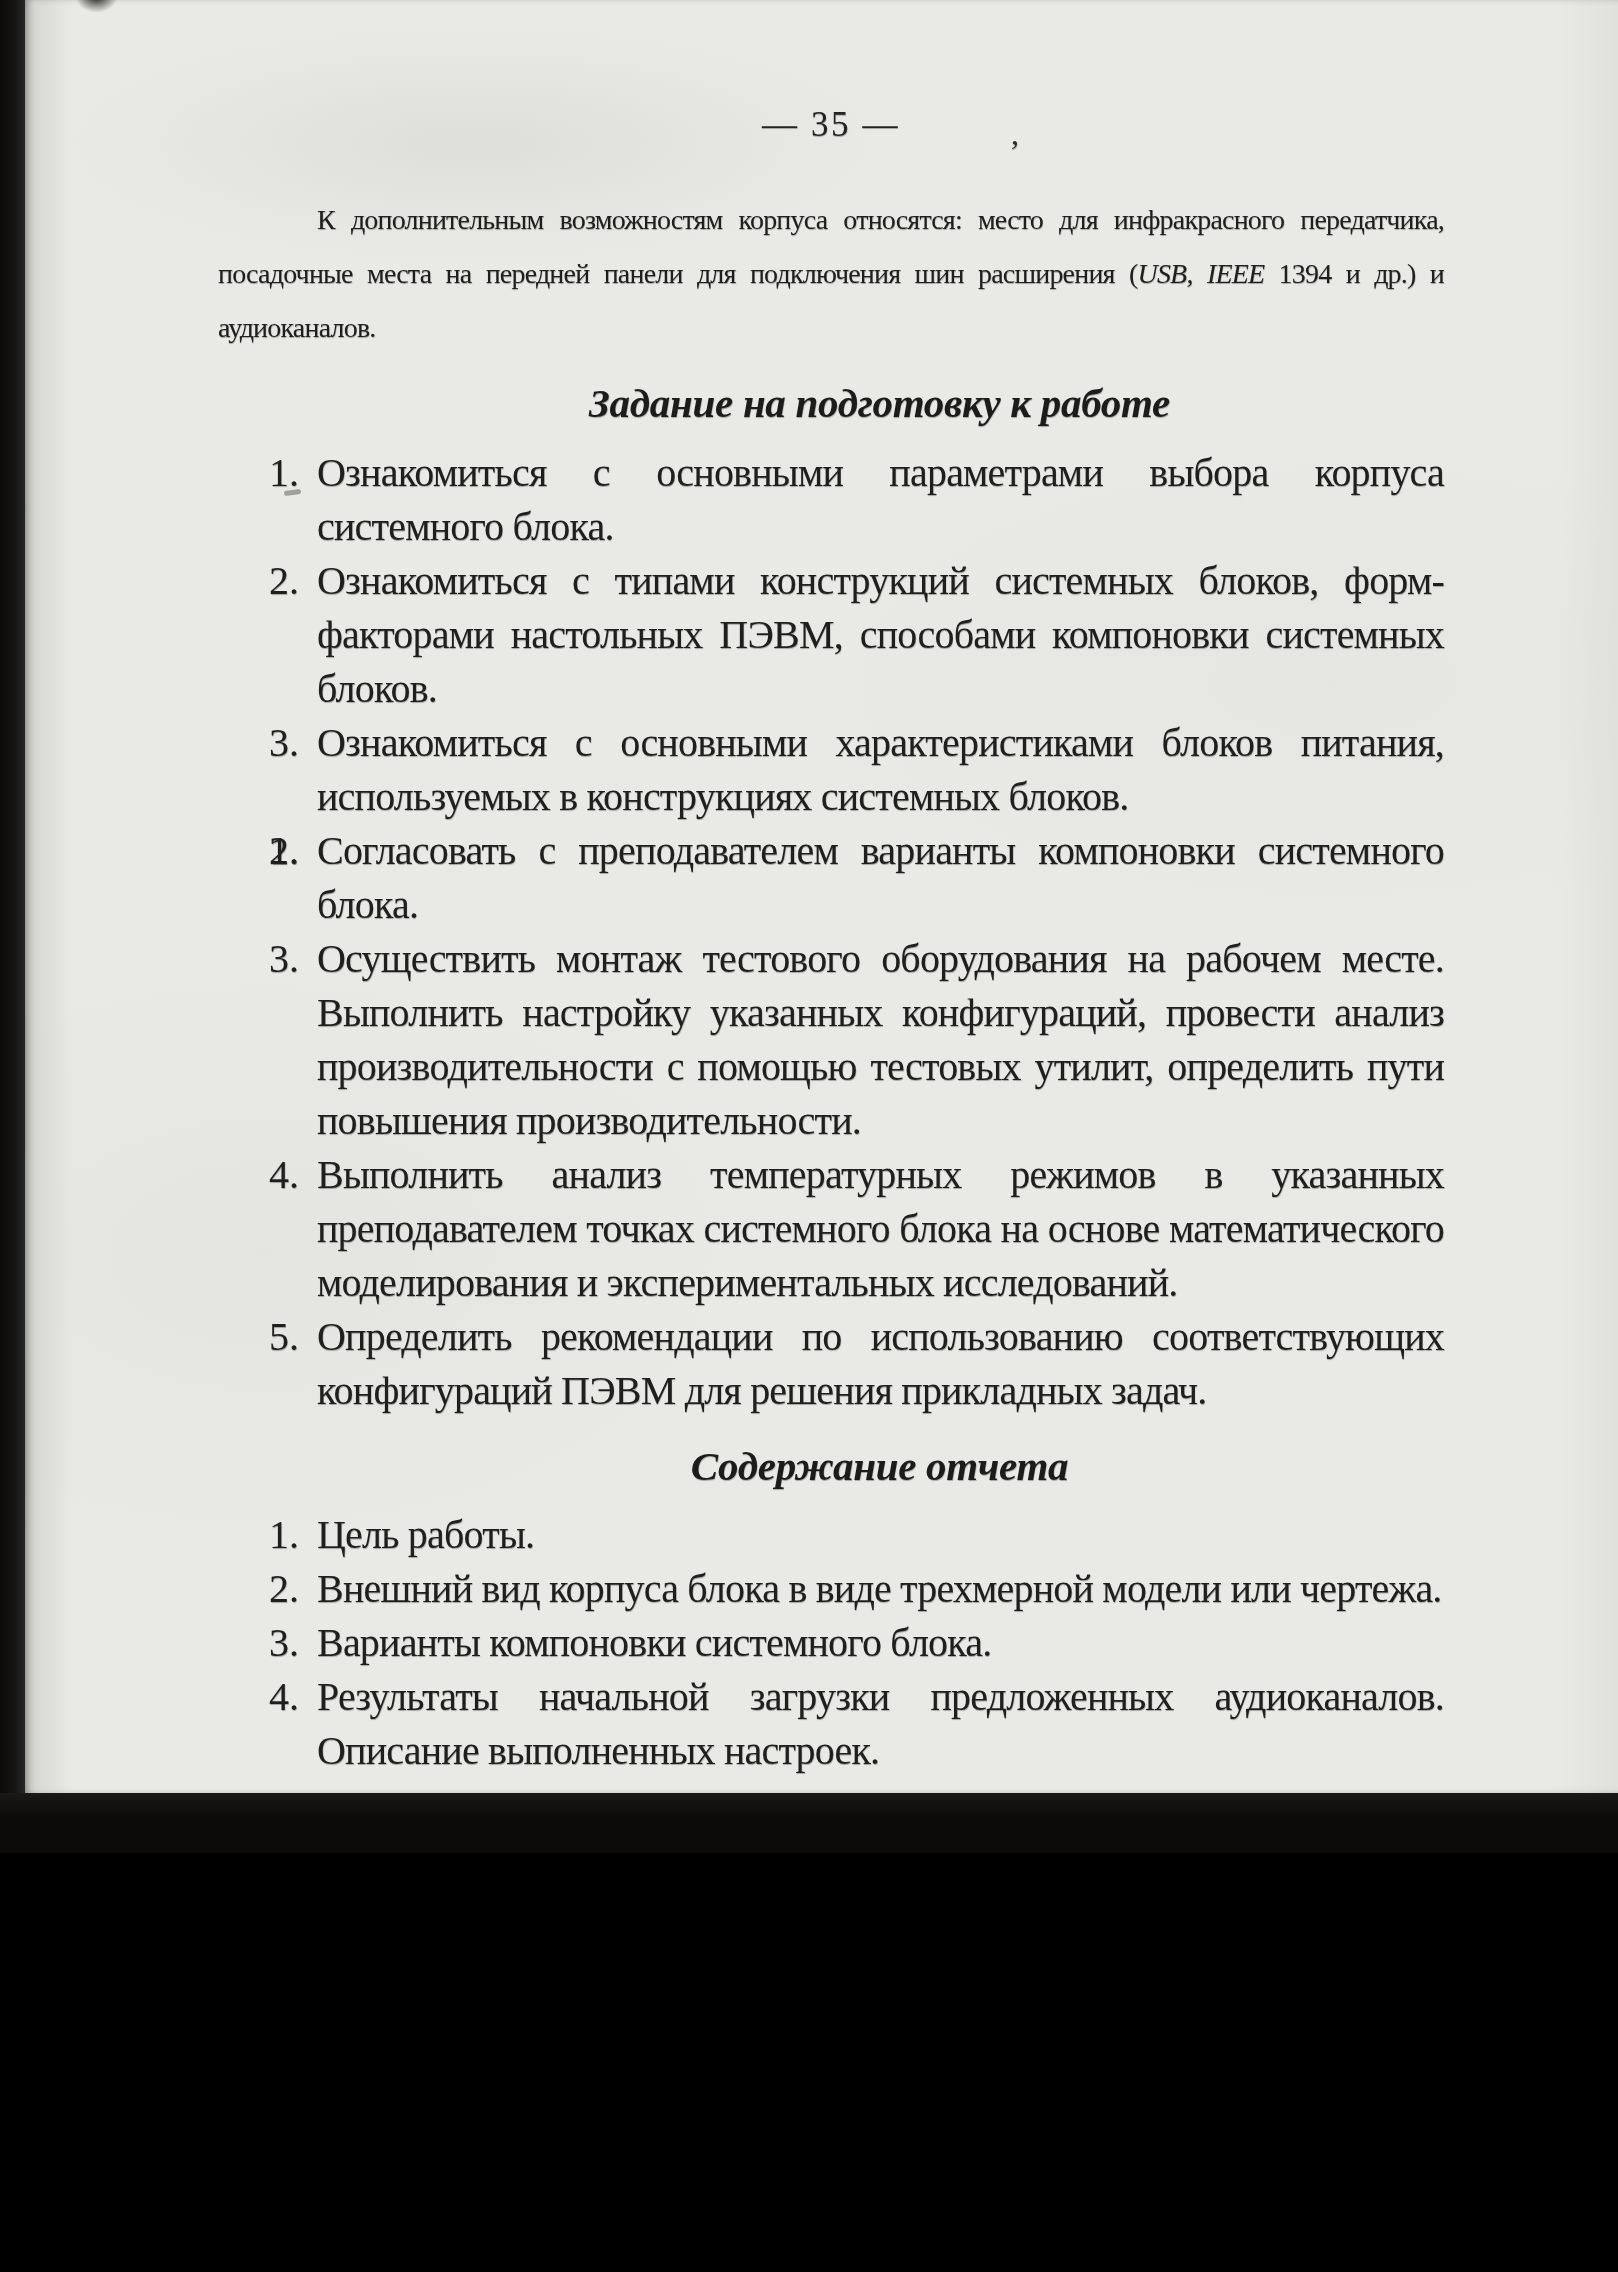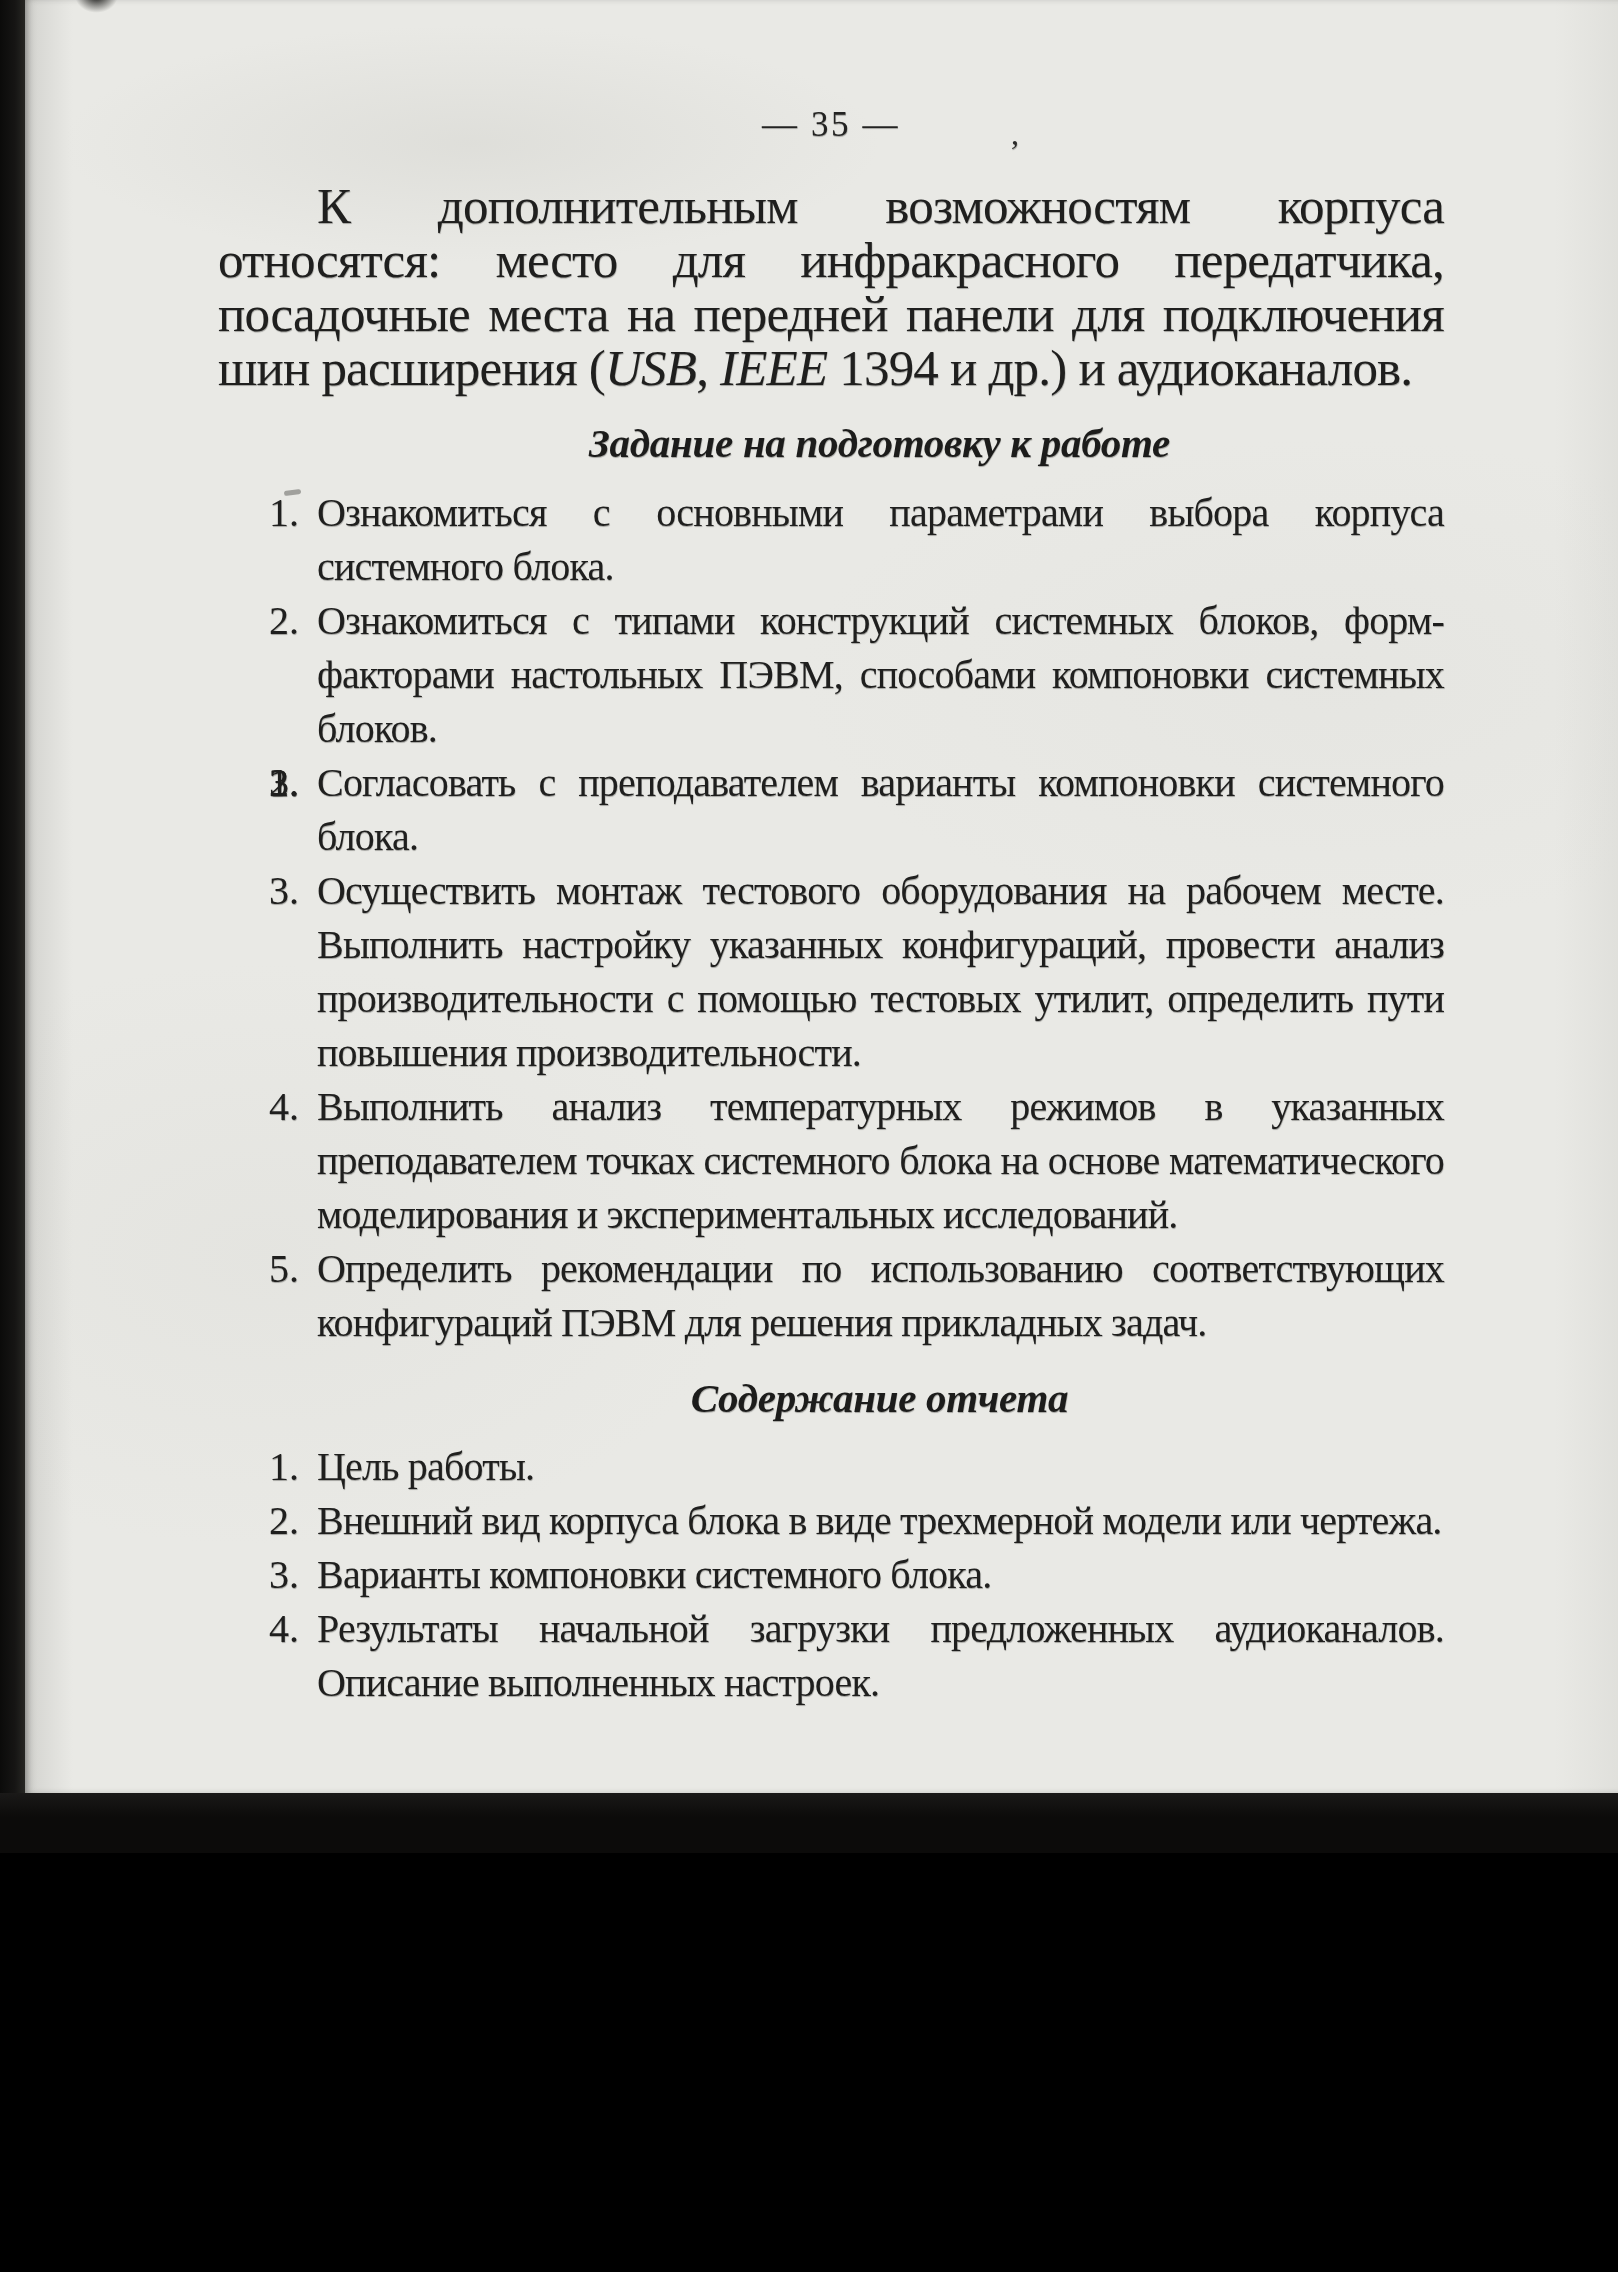--- a/index.html
+++ b/index.html
@@ -51,22 +51,22 @@
   }
   .page-number {
     margin-top:105px; text-align:center;
     font-size:35px; line-height:39px; letter-spacing:2.6px; color:#232322;
   }
   .stray-comma {
     position:absolute; left:793px; top:115px;
     font-size:32px; color:#2b2b2a;
   }
   .intro {
-    margin:35px 0 0 0;
-    font-size:51px; line-height:54px; letter-spacing:-0.8px;
+    margin:49px 0 0 0;
+    font-size:28px; line-height:54px; letter-spacing:-0.8px;
     text-align:justify; text-indent:99px;
   }
   .intro i { font-style:italic; }
   .section-heading {
     margin:26px 0 19.5px 97px;
     text-align:center;
     font-weight:bold; font-style:italic;
     font-size:41px; line-height:45px; letter-spacing:-0.3px;
     color:#1c1c1b;
   }
@@ -99,21 +99,21 @@
       <p class="intro"><span>К дополнительным возможностям корпуса относятся: место для инфракрасного передатчика, посадочные места на передней панели для подключения шин расширения (</span><i>USB</i><span>, </span><i>IEEE</i><span> 1394 и др.) и аудиоканалов.</span></p>
 
       <div id="sections">
   <section>
     <h2 class="section-heading">Задание на подготовку к работе</h2>
     <ol class="numbered">
   <li><span class="num">1.</span><span>Ознакомиться с основными параметрами выбора корпуса системного блока.</span></li>
 
   <li><span class="num">2.</span><span>Ознакомиться с типами конструкций системных блоков, форм-факторами настольных ПЭВМ, способами компоновки системных блоков.</span></li>
 
-  <li><span class="num">3.</span></li>
+  <li><span class="num">3.</span><span>Ознакомиться с основными характеристиками блоков питания, используемых в конструкциях системных блоков.</span></li>
 </ol>
   </section>
 
   <section>
     <ol class="numbered">
   <li><span class="num">1.</span></li>
 
   <li><span class="num">2.</span><span>Согласовать с преподавателем варианты компоновки системного блока.</span></li>
 
   <li><span class="num">3.</span><span>Осуществить монтаж тестового оборудования на рабочем месте. Выполнить настройку указанных конфигураций, провести анализ производительности с помощью тестовых утилит, определить пути повышения производительности.</span></li>

